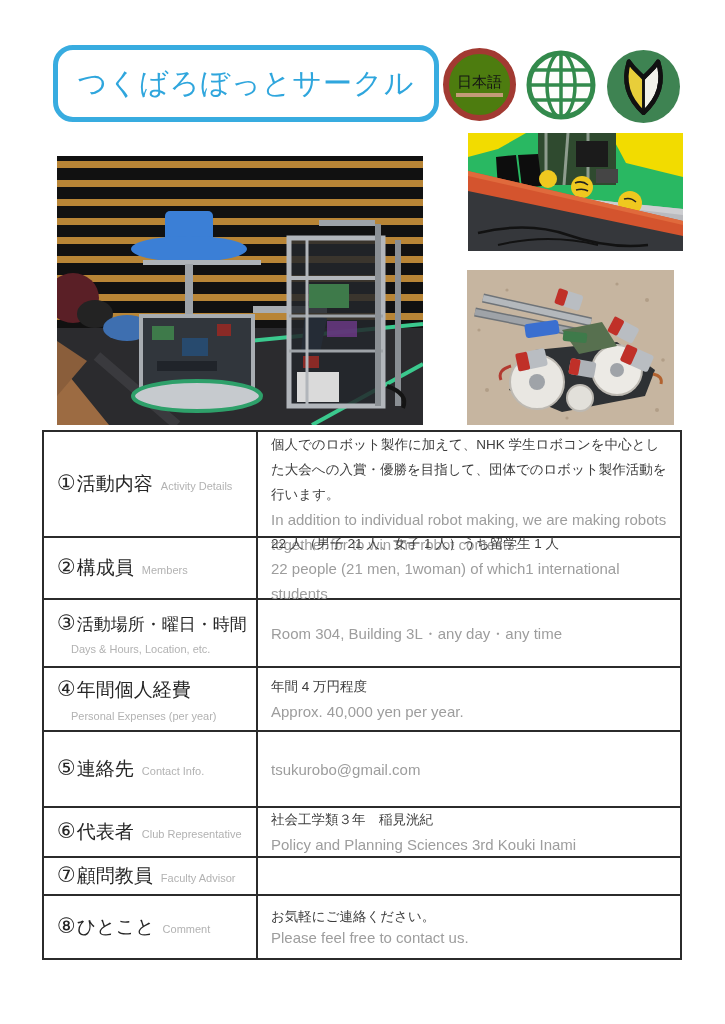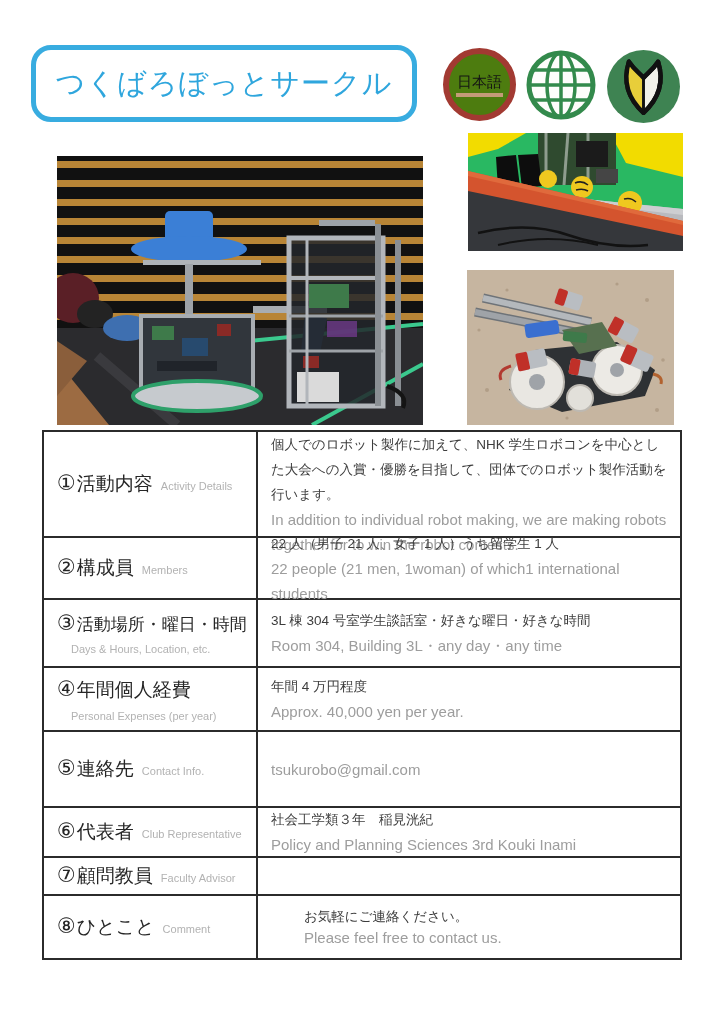--- a/index.html
+++ b/index.html
@@ -4,21 +4,21 @@
 <style>
   html,body{margin:0;padding:0;background:#e8e8e8;}
   .page{
     position:relative;width:725px;height:1024px;margin:0 auto;
     background:#ffffff;overflow:hidden;
     font-family:"Liberation Sans","DejaVu Sans",sans-serif;
     color:#2e2e2e;
   }
   
   .title-box{
-    position:absolute;left:31px;top:45px;width:386px;height:77px;
+    position:absolute;left:53px;top:45px;width:386px;height:77px;
     box-sizing:border-box;border:5px solid #38ACE0;border-radius:20px;
     display:flex;align-items:center;justify-content:center;background:#fff;
   }
   .title-box .t{font-size:29px;letter-spacing:1px;color:#2FA6DD;font-weight:500;white-space:nowrap;}
   .badge{position:absolute;border-radius:50%;box-sizing:border-box;}
   .badge-jp{
     left:443px;top:48px;width:73px;height:73px;border:6px solid #A23A32;background:#4d7c0f;
     display:flex;align-items:center;justify-content:center;
   }
   .badge-jp span{font-size:15px;color:#141414;border-bottom:4px solid #C49B78;padding:0 1px 1px 1px;white-space:nowrap;}
@@ -30,21 +30,21 @@
   .photo-left{left:57px;top:156px;width:366px;height:269px;}
   .photo-top-right{left:468px;top:133px;width:215px;height:118px;}
   .photo-bottom-right{left:467px;top:270px;width:207px;height:155px;}
   
   .itable{
     position:absolute;left:42px;top:430px;width:640px;height:530px;
     box-sizing:border-box;border:2px solid #2b2b2b;background:#fff;
     display:flex;flex-direction:column;
   }
   .trow{display:flex;border-bottom:2px solid #2b2b2b;box-sizing:border-box;}
-  .trow:last-child{border-bottom:none;gap:33px;}
+  .trow:last-child{border-bottom:none;}
   .cell-l{
     width:214px;box-sizing:border-box;border-right:2px solid #2b2b2b;
     padding-left:13px;display:flex;flex-direction:column;justify-content:center;
   }
   .cell-r{
     flex:1;box-sizing:border-box;padding:0 12px 0 13px;
     display:flex;flex-direction:column;justify-content:center;
   }
   .cell-r.top{justify-content:flex-start;}
   .lbl{font-size:19px;color:#262626;white-space:nowrap;}
@@ -255,21 +255,20 @@
         <div class="en">22 people (21 men, 1woman) of which1 international students</div>
       </div>
     </div>
 
     <div class="trow" style="height:68px">
       <div class="cell-l">
         <div class="lbl small"><span class="num">③</span><span>活動場所・曜日・時間</span></div>
         <div class="lbl-en block">Days &amp; Hours, Location, etc.</div>
       </div>
       <div class="cell-r">
-        <div class="jp">3L 棟 304 号室学生談話室・好きな曜日・好きな時間</div>
         <div class="en">Room 304, Building 3L・any day・any time</div>
       </div>
     </div>
 
     <div class="trow" style="height:64px">
       <div class="cell-l">
         <div class="lbl"><span class="num">④</span><span>年間個人経費</span></div>
         <div class="lbl-en block">Personal Expenses (per year)</div>
       </div>
       <div class="cell-r">

